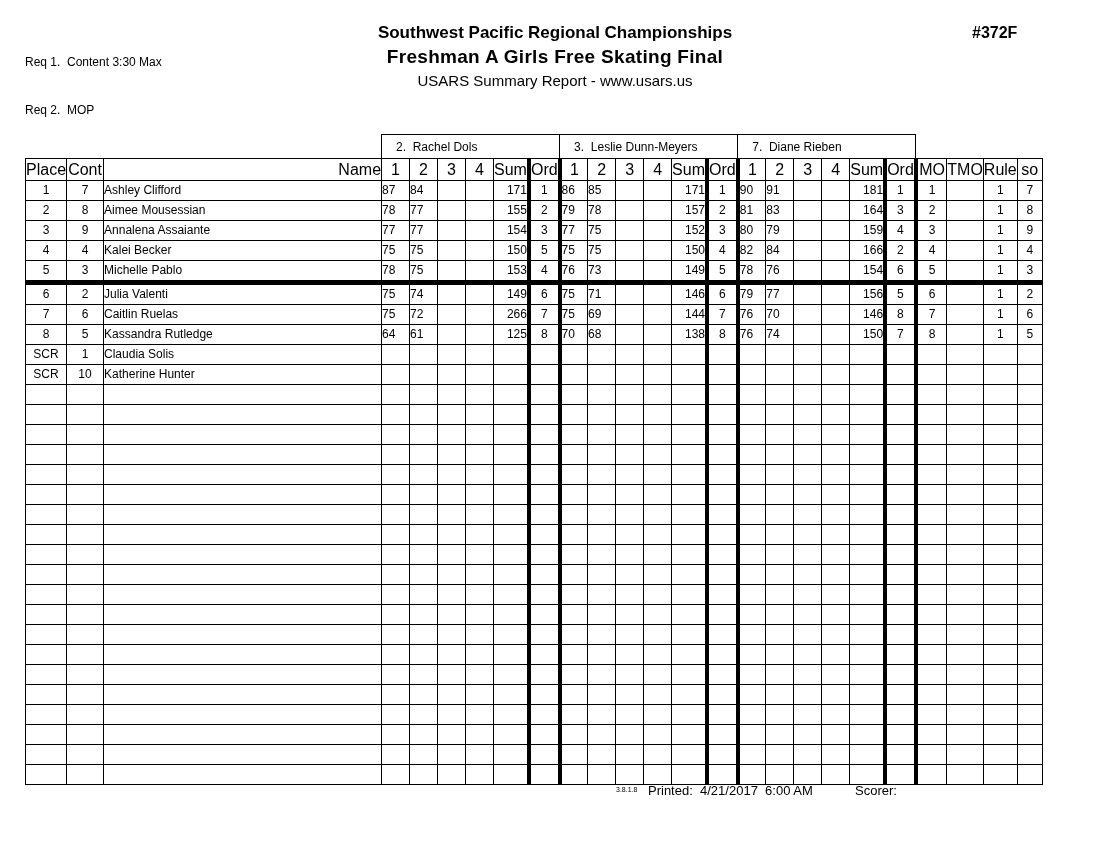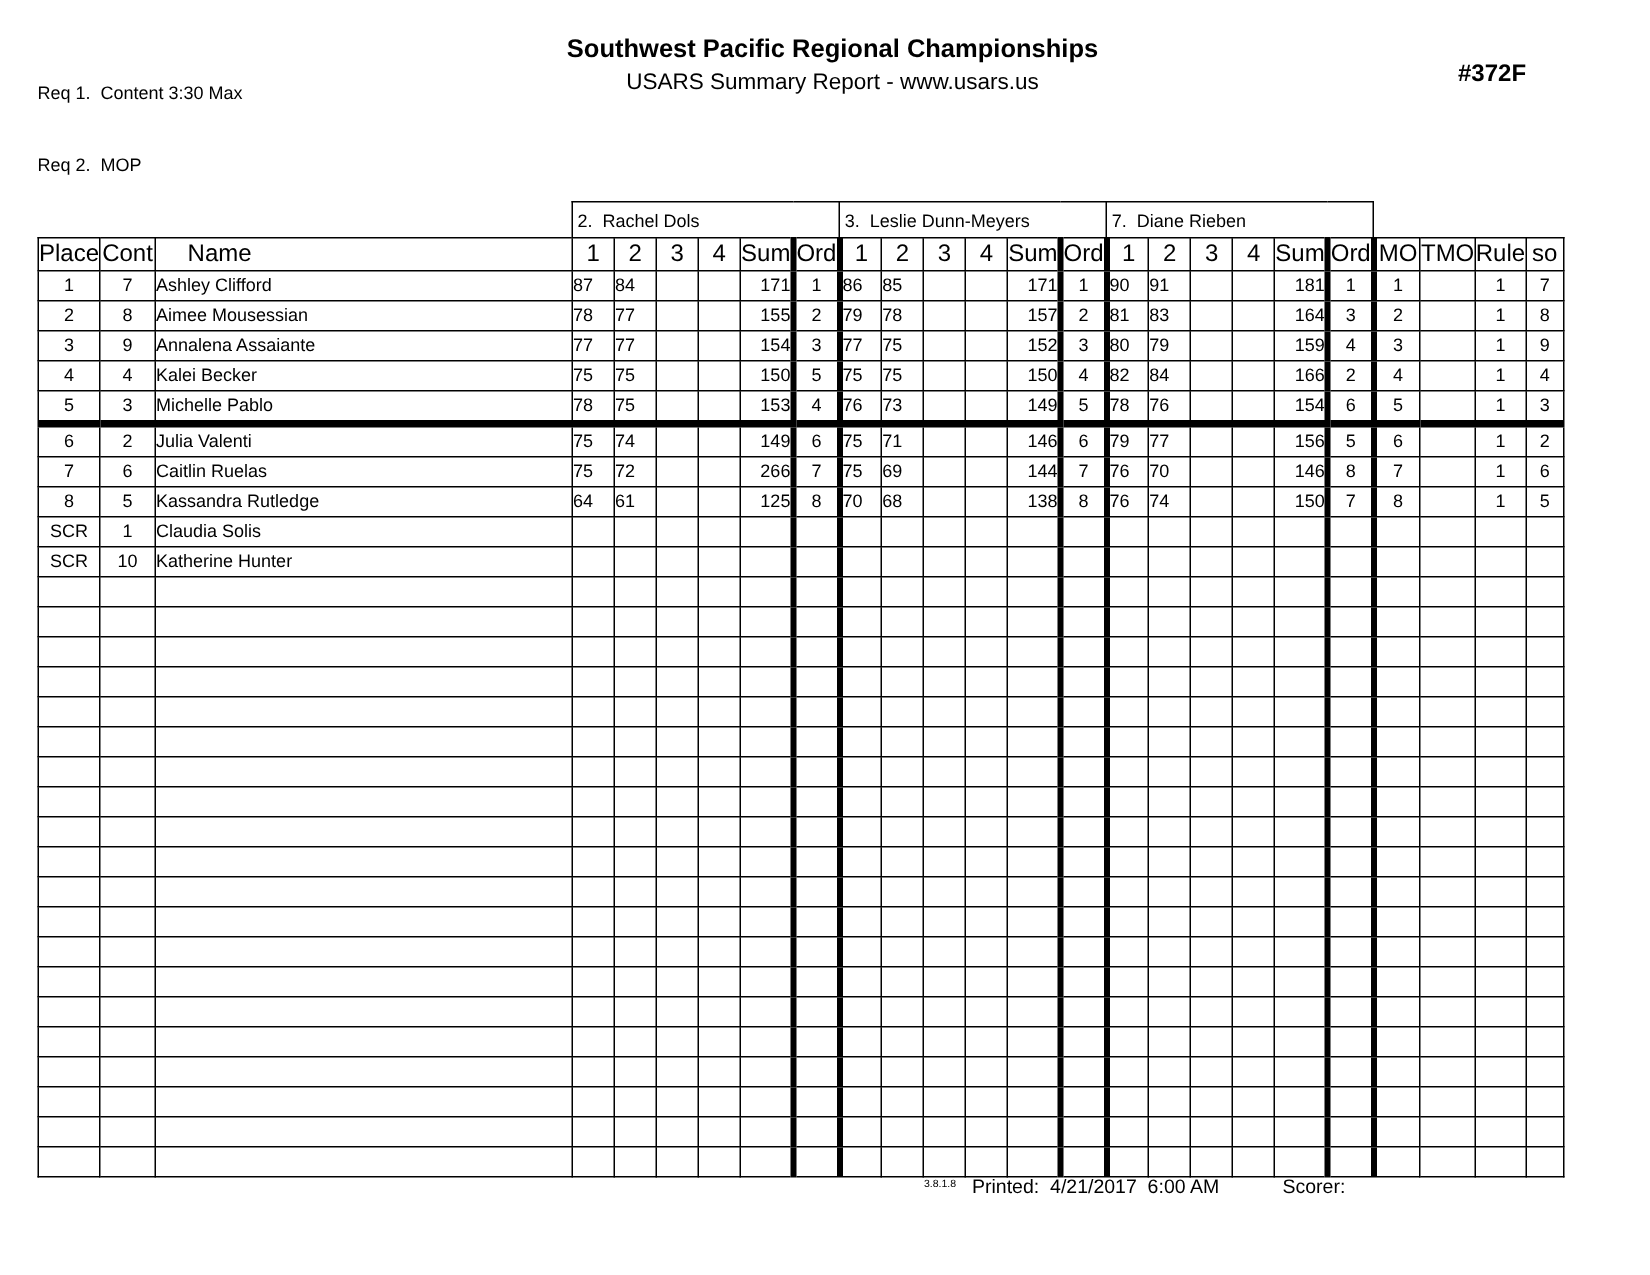--- a/index.html
+++ b/index.html
@@ -3,28 +3,28 @@
 <meta charset="utf-8">
 <style>
   html,body{margin:0;padding:0;background:#ffffff;}
   body{width:1100px;height:850px;position:relative;font-family:"Liberation Sans",sans-serif;color:#000;}
   .req{position:absolute;left:25px;top:22px;font-size:12px;line-height:16px;white-space:pre;}
   .center-head{position:absolute;left:180px;top:22px;width:750px;text-align:center;}
   .title{font-size:17px;font-weight:bold;line-height:21px;white-space:pre;}
   .venue{font-size:14px;line-height:18px;white-space:pre;}
   .event{font-size:19px;font-weight:bold;letter-spacing:.3px;line-height:24px;margin-top:2px;white-space:pre;}
   .report{font-size:15px;line-height:20px;margin-top:2px;white-space:pre;}
-  .docnum{position:absolute;left:972px;top:41px;font-size:16px;font-weight:bold;}
+  .docnum{position:absolute;left:972px;top:24px;font-size:16px;font-weight:bold;}
 
   table.results{position:absolute;left:25px;top:134px;border-collapse:collapse;table-layout:fixed;font-size:12px;}
   table.results td, table.results th{border:1px solid #000;padding:0;overflow:hidden;white-space:pre;font-weight:normal;}
-  tr.judge-row td{height:23px;text-align:left;padding-left:3px;vertical-align:middle;}
+  tr.judge-row td{height:23px;text-align:left;padding-left:14px;vertical-align:middle;}
   tr.judge-row td.blank{border:none;}
   tr.col-row th{height:21px;font-size:16px;text-align:center;vertical-align:middle;}
-  tr.col-row th.name{text-align:left;padding-left:21px;}
+  tr.col-row th.name{text-align:right;padding-left:21px;}
   tbody td{height:19px;line-height:19px;vertical-align:middle;}
   td.place, td.cont{text-align:center;}
   td.name{text-align:left;padding-left:5px;}
   td.s{text-align:left;padding-left:4px;}
   td.sum{text-align:right;padding-right:3px;}
   td.ord, th.ord{border-left:4px solid #000 !important;border-right:4px solid #000 !important;}
   td.ord{text-align:center;font-weight:bold;}
   td.mo, td.tmo, td.rule, td.so{text-align:center;}
   td.b{font-weight:bold;}
   tr.cut td{border-bottom:5px solid #000;}
@@ -36,20 +36,21 @@
 </head>
 <body>
 
 <div class="req">
   <div>Req 1.  Content 3:30 Max</div>
   <div>Req 2.  MOP</div>
 </div>
 
 <div class="center-head">
   <div class="title">Southwest Pacific Regional Championships</div>
+  <div class="event">Freshman A Girls Free Skating Final</div>
   <div class="report">USARS Summary Report - www.usars.us</div>
 </div>
 
 <div class="docnum">#372F</div>
 
 <table class="results">
   <colgroup>
     <col style="width:34px">
       <col style="width:37px">
       <col style="width:278px">

